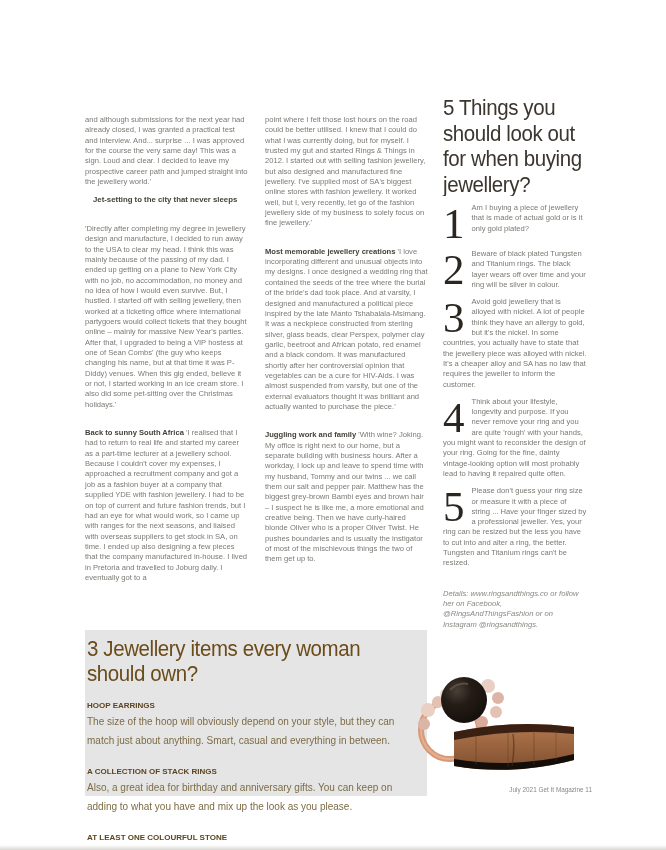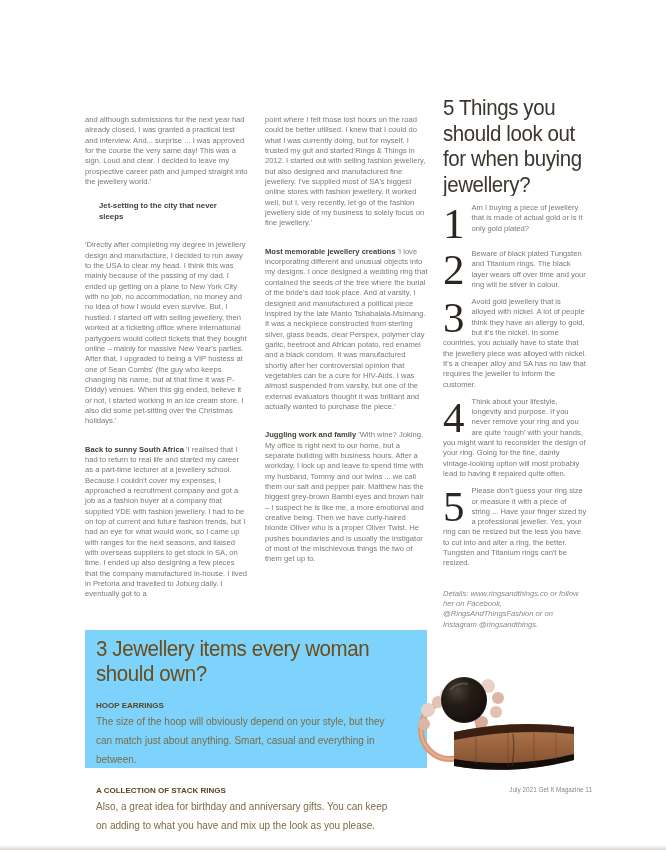--- a/index.html
+++ b/index.html
@@ -7,39 +7,39 @@
     position:relative;width:666px;height:850px;background:#ffffff;overflow:hidden;
     font-family:"Liberation Sans","DejaVu Sans",sans-serif;color:#787672;
   }
   .page-edge{position:absolute;left:0;right:0;bottom:0;height:5px;
     background:linear-gradient(to bottom,#ffffff,#d9d7d4);}
   
   .col{position:absolute;top:97px;width:164px;font-size:7.6px;line-height:10.35px;
     color:#7b7974;text-align:left;}
   .col p{margin:18px 0 6px 0;}
   .col .bold-head{font-weight:bold;color:#454239;}
-  .col h4{margin:14px;font-size:7.8px;line-height:10.5px;font-weight:bold;color:#454239;}
+  .col h4{margin:8px;font-size:7.8px;line-height:10.5px;font-weight:bold;color:#454239;}
   #col1{left:85px;}
   #col2{left:265px;}
   
   .sidebar{position:absolute;left:443px;top:95px;width:144px;}
   .sidebar-title{
     font-size:20.5px;line-height:24.5px;font-weight:400;letter-spacing:-0.4px;
     color:#3b362e;margin:0 0 10px 0;transform:scaleY(1.04);transform-origin:top left;
   }
   .tip{font-size:7.6px;line-height:10.3px;color:#7b7974;margin-bottom:7px;overflow:hidden;}
   .tip .num{
     float:left;font-family:"Liberation Serif","DejaVu Serif",serif;
     font-size:43px;line-height:37px;color:#2c2620;margin:2px 7px 0 0;font-weight:400;
   }
   .details{font-size:7.6px;line-height:10.3px;font-style:italic;color:#8a8883;margin-top:20px;}
   
   .gold-box{
-    position:absolute;left:85px;top:630px;width:342px;height:138px;
-    background:#7dd3fc;box-sizing:border-box;padding:6px 11px 6px 11px;
+    position:absolute;left:85px;top:630px;width:342px;height:166px;
+    background:#e5e5e5;box-sizing:border-box;padding:6px 11px 6px 2px;
   }
   .gold-title{
     font-size:20.5px;line-height:24px;font-weight:400;letter-spacing:-0.4px;
     color:#6b4c1a;margin:0 0 3px 0;transform:scaleY(1.05);transform-origin:top left;
   }
   .gold-item-head{font-size:8px;line-height:11px;font-weight:bold;color:#5c4521;margin:16px 0 0 0;}
   .gold-item-text{font-size:10px;line-height:19px;color:#7d6c45;margin:1px 16px 2px 0;}
   
   .rings-photo{position:absolute;left:416px;top:658px;width:176px;height:126px;}
   

